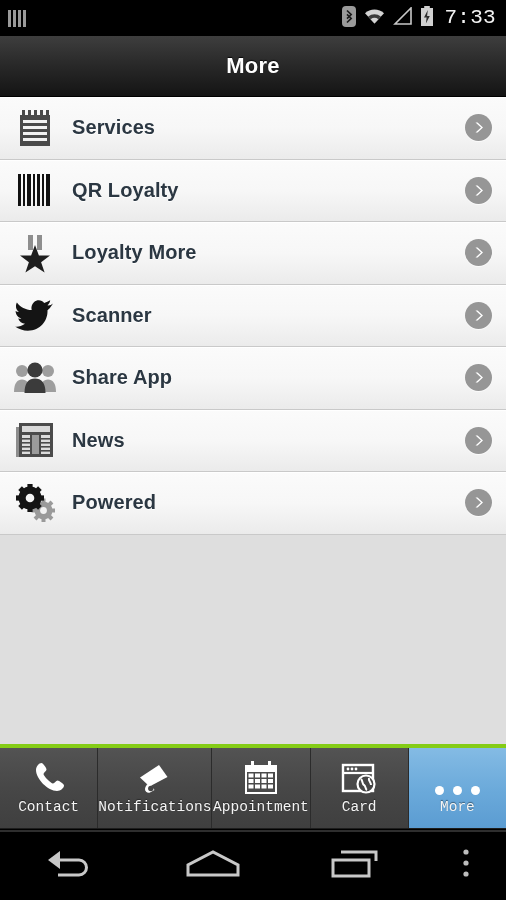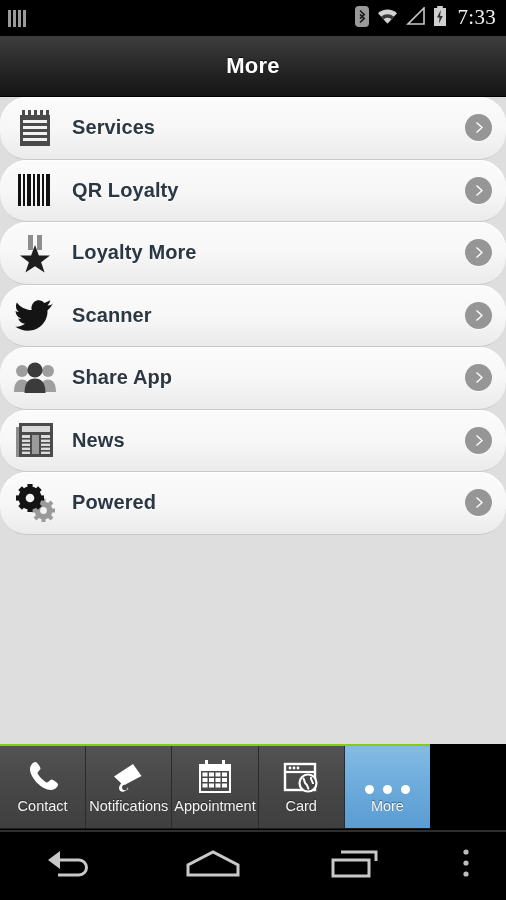--- a/index.html
+++ b/index.html
@@ -16,21 +16,21 @@
     height:36px; width:100%;
     background:#000;
     display:flex; align-items:center;
     padding:0 10px 0 8px;
     position:relative;
   }
   .sb-left{ display:flex; align-items:center; }
   .sb-right{ margin-left:auto; display:flex; align-items:center; gap:7px; }
   .sb-time{
     color:#f2f2f2; font-size:21px; letter-spacing:0.3px;
-    font-family:Liberation Serif, serif;
+    font-family:Liberation Mono, monospace;
     margin-left:3px; position:relative; top:-1px;
   }
   .simbars{ display:flex; gap:2px; align-items:flex-end; }
   .simbars i{ display:block; width:3px; height:17px; background:#9a9a9a; }
 
   
   .titlebar{
     height:61px; width:100%;
     background:linear-gradient(to bottom,#3e3e3e 0%,#2a2a2a 45%,#141414 100%);
     border-bottom:1px solid #000;
@@ -50,21 +50,20 @@
     overflow:hidden;
   }
   .row{
     height:62.5px; width:100%;
     background:linear-gradient(to bottom,#fbfbfb 0%,#f7f7f7 50%,#ebebeb 100%);
     border-bottom:1px solid #c9c9c9;
     box-shadow:inset 0 1px 0 #ffffff;
     display:flex; align-items:center;
     padding:0 14px 0 10px;
     position:relative;
-    border-radius:27px;
   }
   .row .ico{
     width:50px; height:44px;
     display:flex; align-items:center; justify-content:center;
     flex:0 0 50px;
   }
   .row .label{
     margin-left:12px;
     color:#2b3742;
     font-size:20px;
@@ -78,25 +77,26 @@
     background:#969696;
     display:flex; align-items:center; justify-content:center;
     box-shadow:0 1px 0 rgba(255,255,255,.7);
   }
   .row .chev svg{ display:block; }
 
   
   .tabbar{
     position:absolute;
     left:0; top:744px;
-    width:430px; height:85px;
+    width:506px; height:85px;
     display:flex;
-    border-top:2px solid #84cc16;
+    border-top:4px solid #84cc16;
     border-bottom:1px solid #1d1d1d;
     background:#4a4a4a;
+    font-family:Liberation Mono, monospace;
   }
   .tab{
     flex:1 1 0;
     background:linear-gradient(to bottom,#535353 0%,#474747 50%,#3f3f3f 100%);
     border-right:1px solid #2b2b2b;
     display:flex; flex-direction:column;
     align-items:center; justify-content:center;
     gap:4px;
     position:relative;
   }

